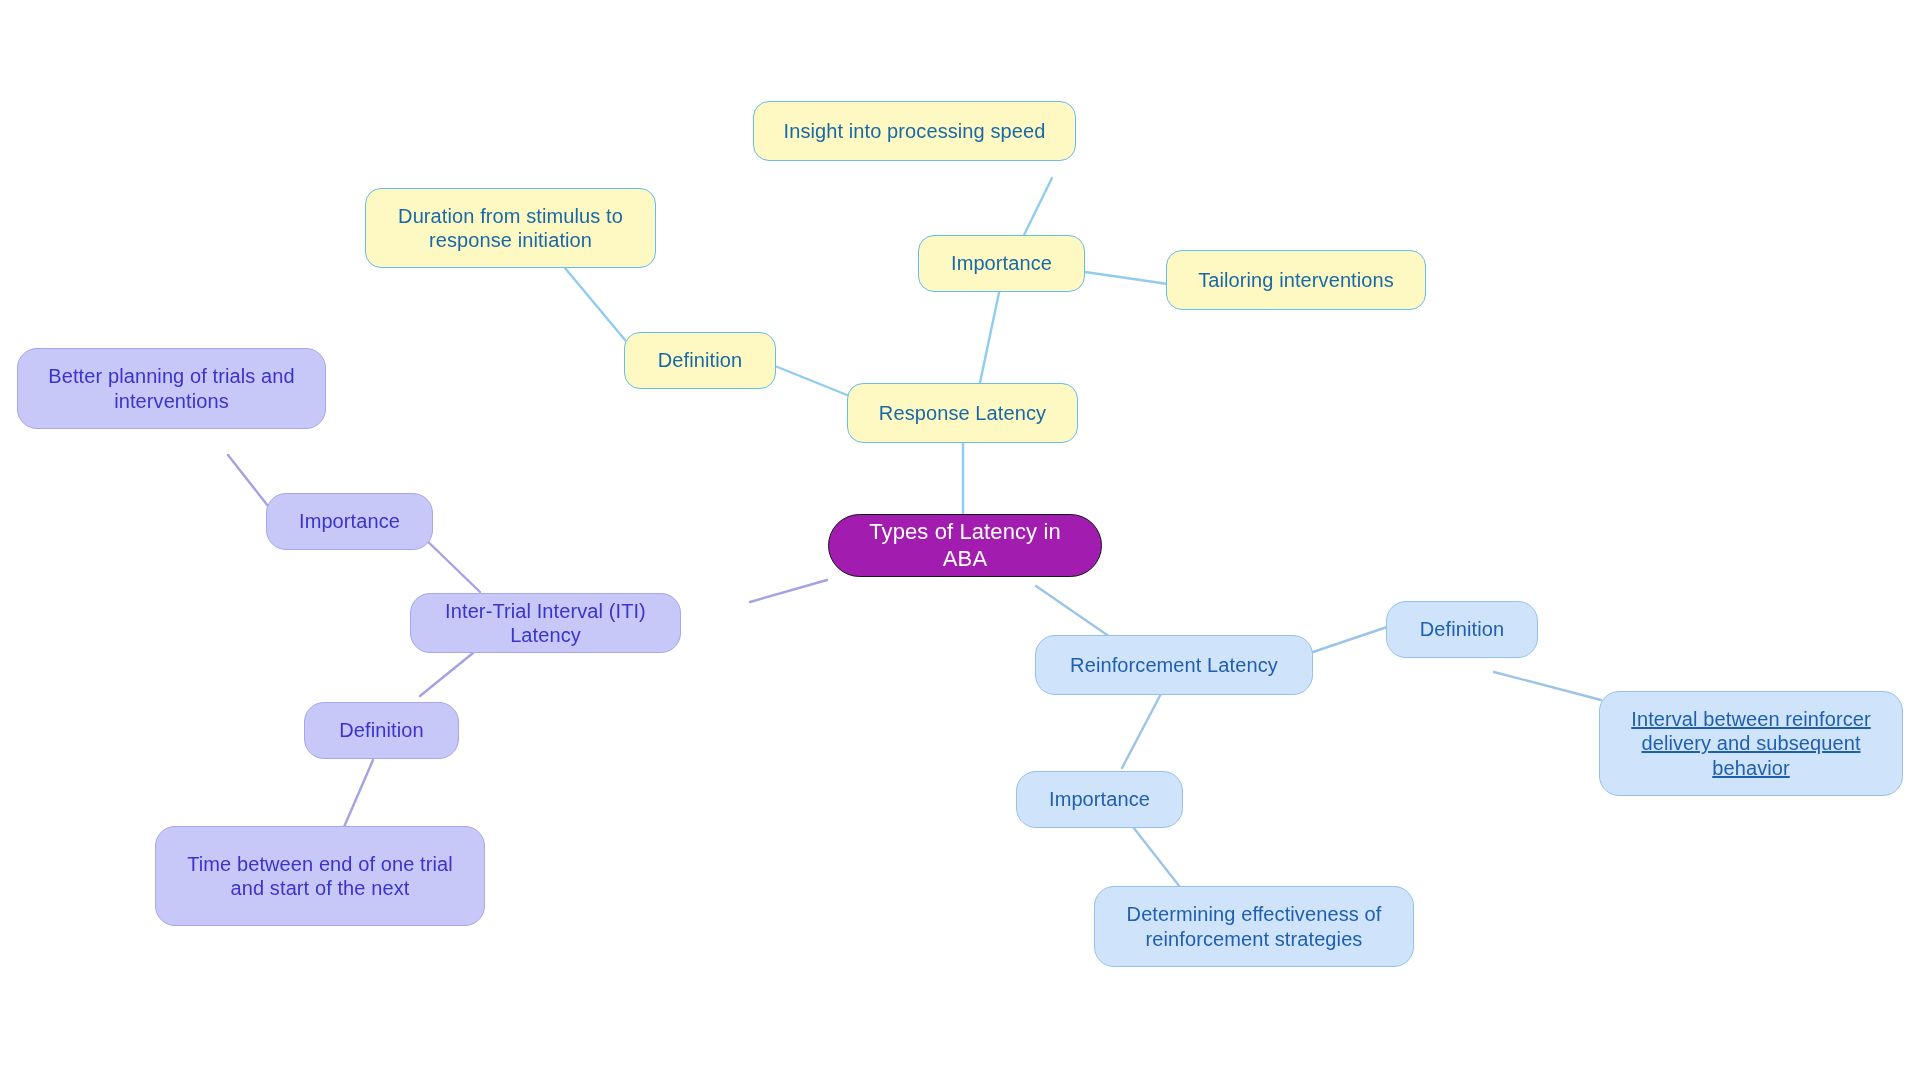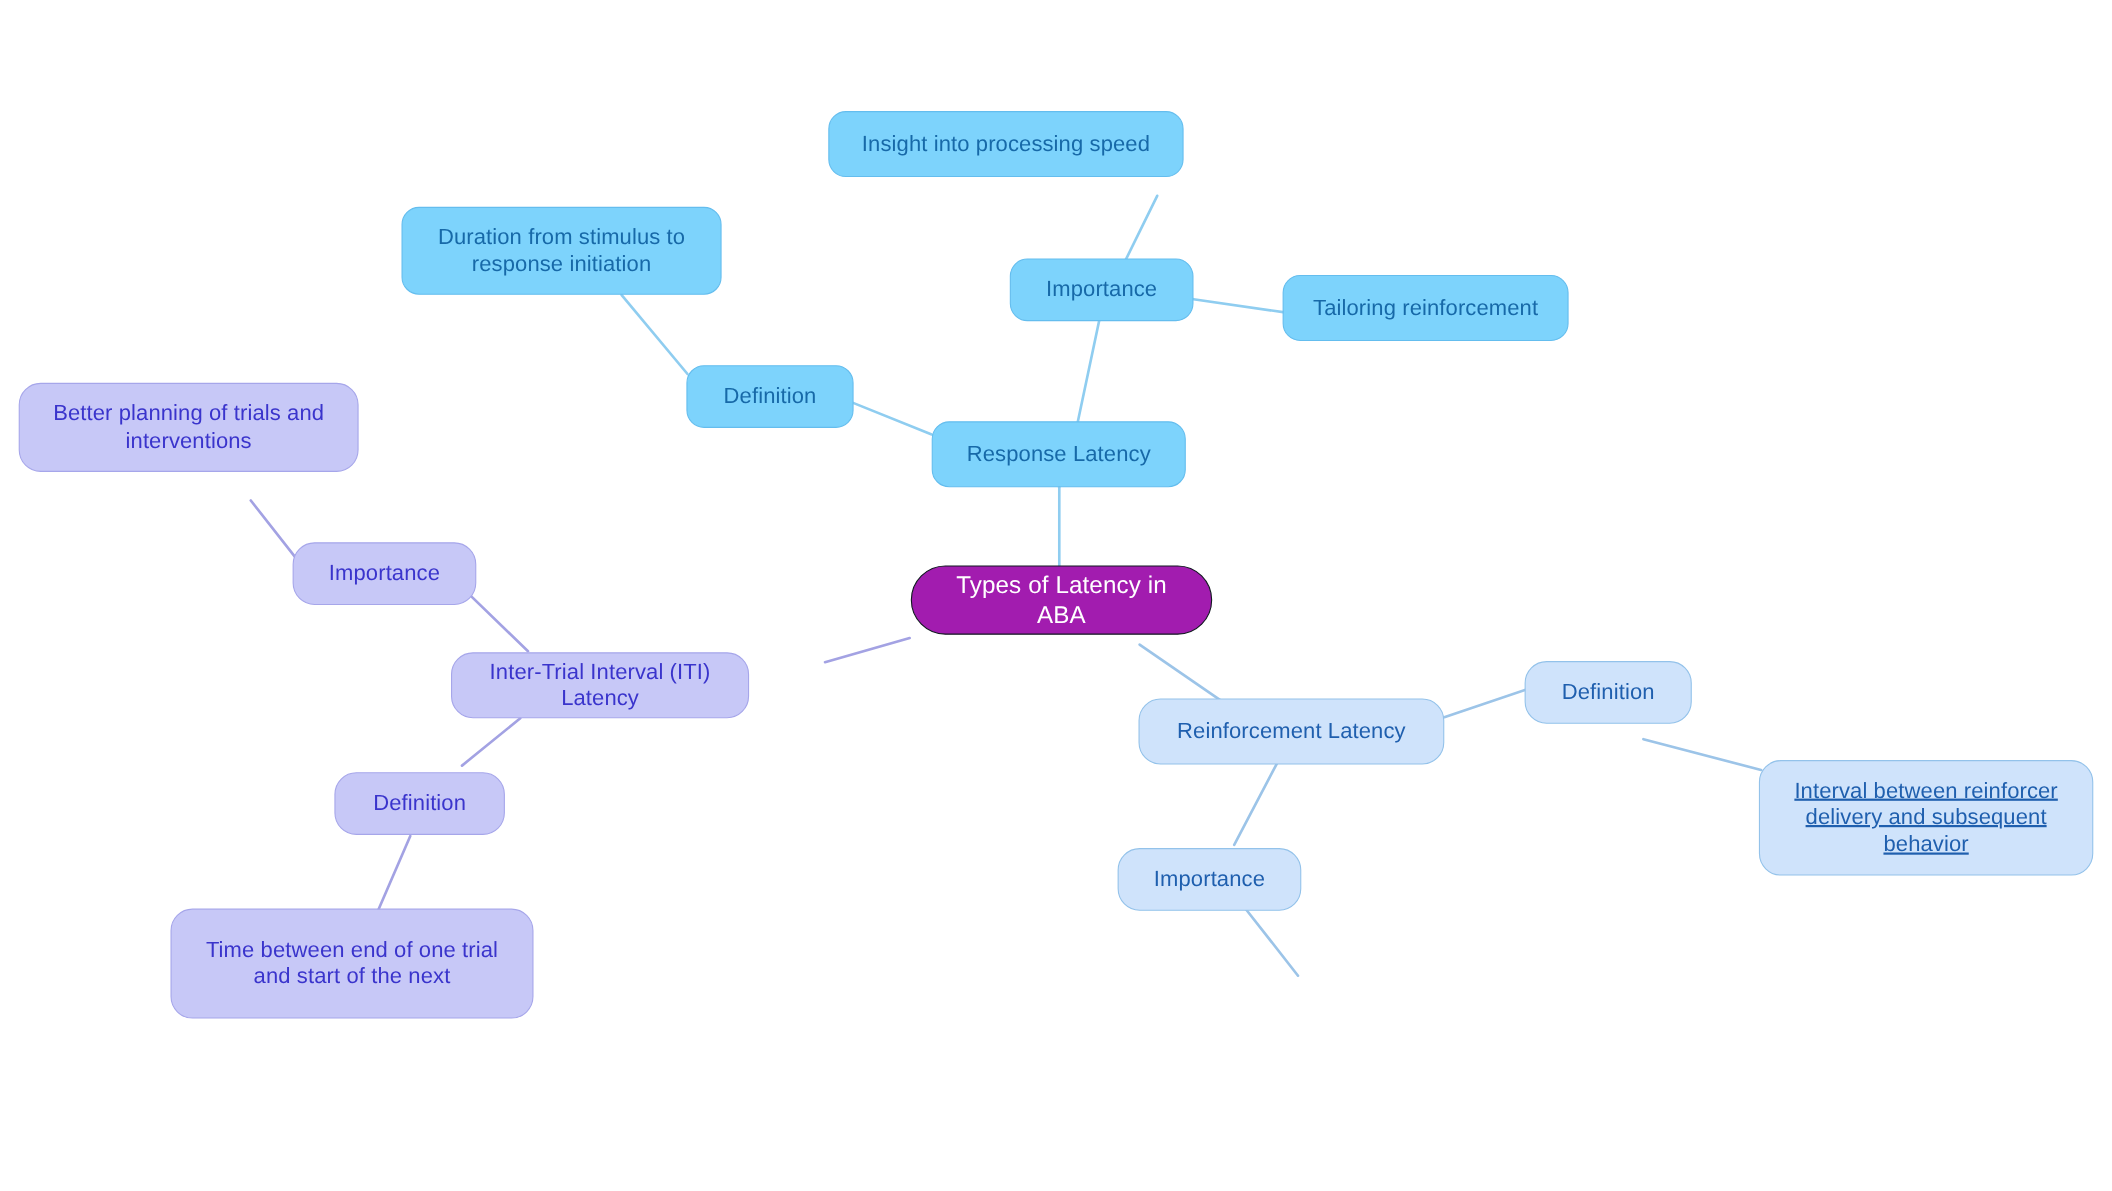--- a/index.html
+++ b/index.html
@@ -44,21 +44,21 @@
   }
   .node-root {
     background: #a21caf;
     border-color: #111820;
     color: #ffffff;
     font-size: 22px;
     border-radius: 999px;
     padding: 0 18px;
   }
   .node-blue-a {
-    background: #7dd3fc;
+    background: #fef9c3;
     border-color: #64bdee;
     color: #1769a8;
     border-radius: 16px;
     font-size: 20px;
     padding: 0 16px;
   }
   .node-blue-b {
     background: #cfe3fb;
     border-color: #93c2ea;
     color: #1f5fae;
@@ -124,41 +124,45 @@
 
   <div class="node node-blue-a" style="left:918px; top:235px; width:167px; height:57px;">
     <span>Importance</span>
   </div>
 
   <div class="node node-blue-a" style="left:753px; top:101px; width:323px; height:60px;">
     <span>Insight into processing speed</span>
   </div>
 
   <div class="node node-blue-a" style="left:1166px; top:250px; width:260px; height:60px;">
-    <span>Tailoring reinforcement</span>
+    <span>Tailoring interventions</span>
   </div>
 
   <div class="node node-blue-b" style="left:1035px; top:635px; width:278px; height:60px;">
     <span>Reinforcement Latency</span>
   </div>
 
   <div class="node node-blue-b" style="left:1386px; top:601px; width:152px; height:57px;">
     <span>Definition</span>
   </div>
 
   <div class="node node-blue-b" style="left:1599px; top:691px; width:304px; height:105px;text-decoration:underline;">
     <span>Interval between reinforcer
 delivery and subsequent
 behavior</span>
   </div>
 
   <div class="node node-blue-b" style="left:1016px; top:771px; width:167px; height:57px;">
     <span>Importance</span>
   </div>
 
+  <div class="node node-blue-b" style="left:1094px; top:886px; width:320px; height:81px;">
+    <span>Determining effectiveness of
+reinforcement strategies</span>
+  </div>
 
   <div class="node node-purple" style="left:410px; top:593px; width:271px; height:60px;">
     <span>Inter-Trial Interval (ITI) Latency</span>
   </div>
 
   <div class="node node-purple" style="left:266px; top:493px; width:167px; height:57px;">
     <span>Importance</span>
   </div>
 
   <div class="node node-purple" style="left:17px; top:348px; width:309px; height:81px;">

